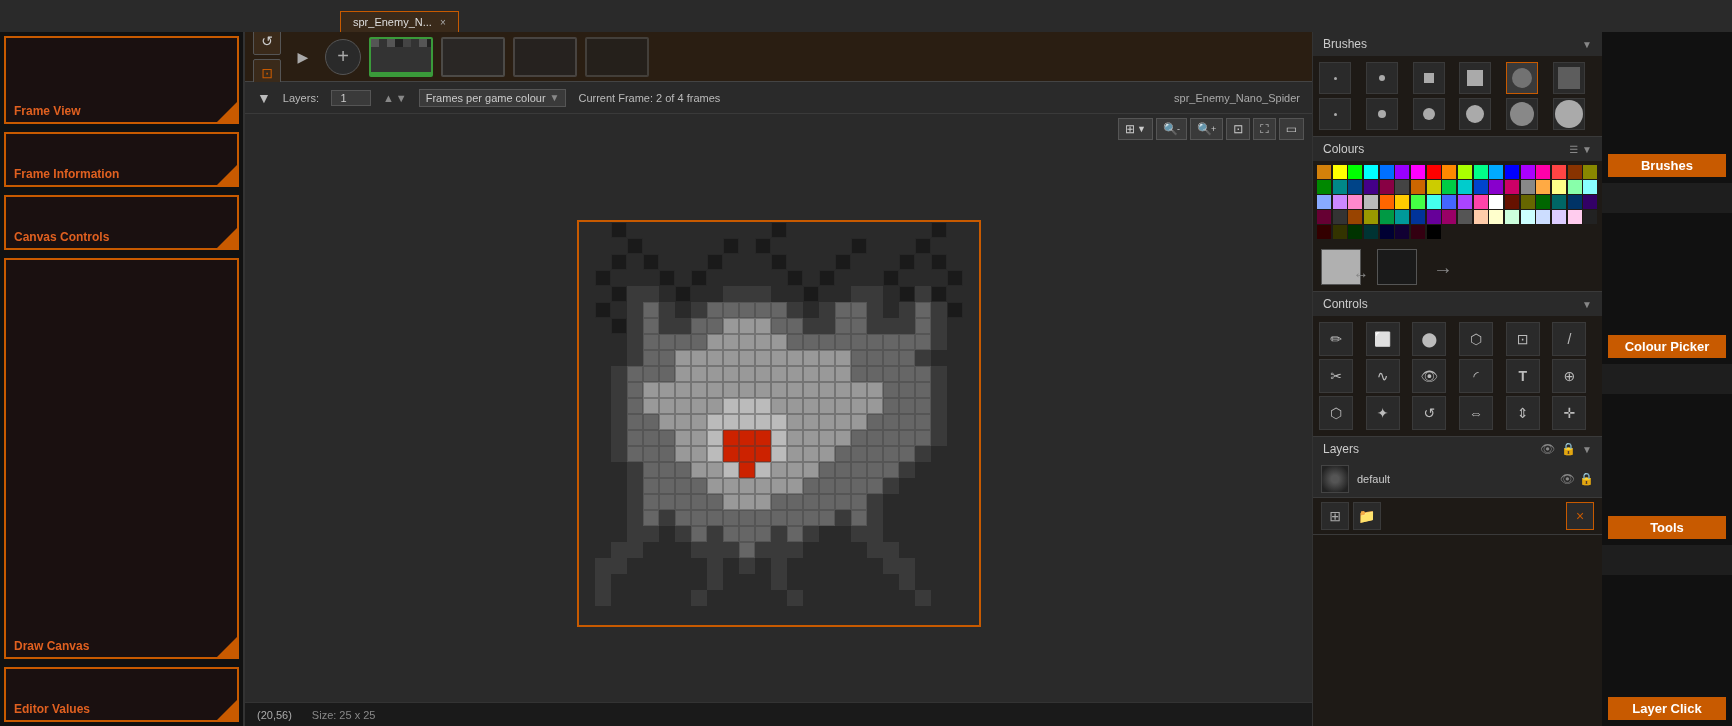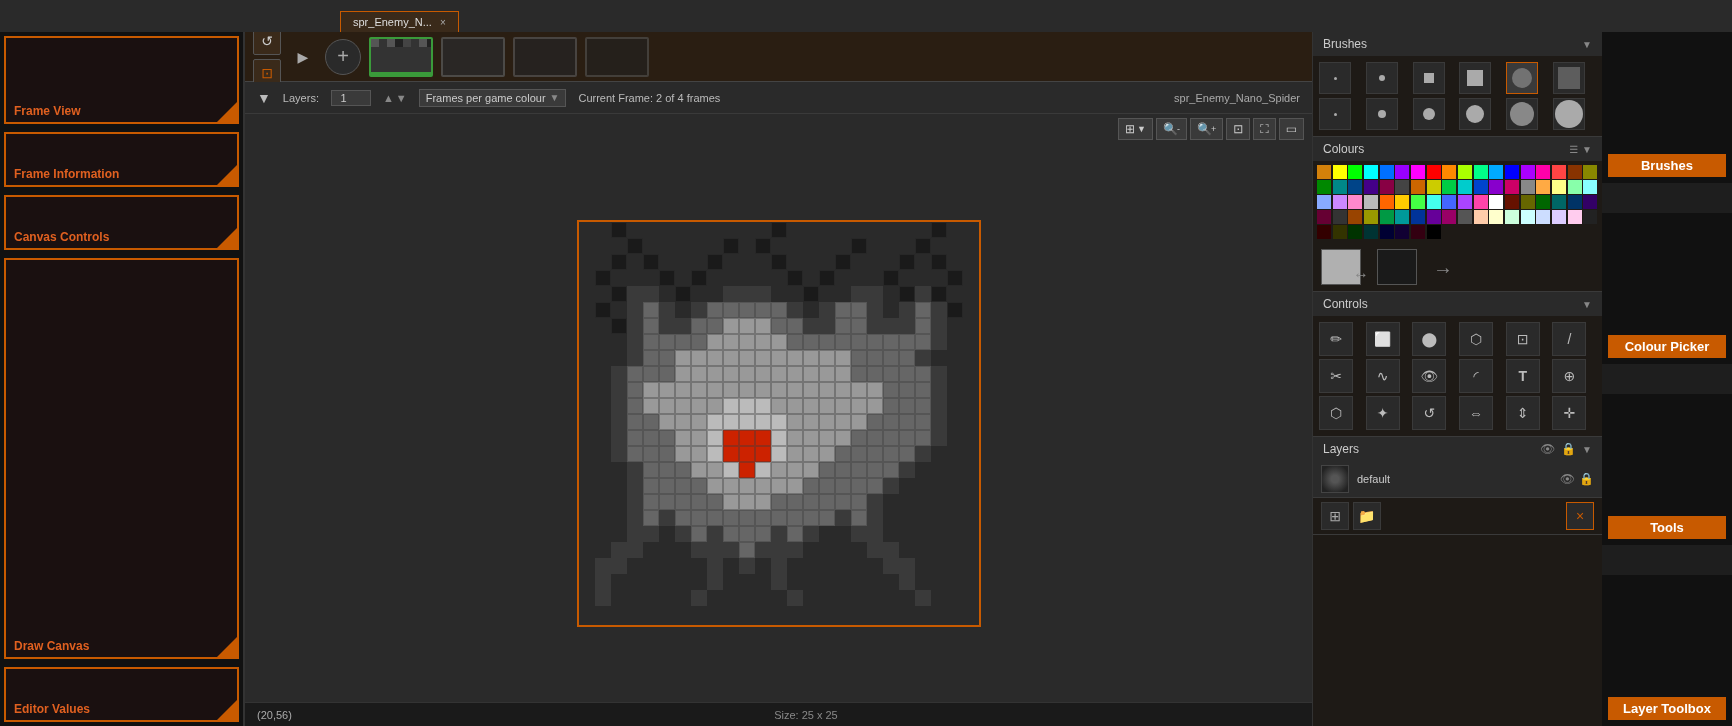--- a/index.html
+++ b/index.html
@@ -1227,21 +1227,21 @@
                 <div style="width: 16px; height: 16px; background: transparent; border: none;"></div>
                 <div style="width: 16px; height: 16px; background: transparent; border: none;"></div>
                 <div style="width: 16px; height: 16px; background: transparent; border: none;"></div>
               </div></div>
         </div>
       </div>
     </div>
 
     <div class="status-bar">
       <span class="status-coords">(20,56)</span>
-      <span style="flex:1;text-align:center;">Size: 25 x 25</span>
+      <span style="flex:1;">Size: 25 x 25</span>
     </div>
 
   </div>
 
   <div class="right-panel">
 
     <div class="panel-section">
       <div class="panel-header">
         <span class="panel-header-title">Brushes</span>
         <span class="chevron">▼</span>
@@ -1461,17 +1461,17 @@
     <div style="height:30px;background:#1e1e1e;"></div>
     <div class="far-right-section">
       <div class="far-right-label">Colour Picker</div>
     </div>
     <div style="height:30px;background:#1e1e1e;"></div>
     <div class="far-right-section">
       <div class="far-right-label">Tools</div>
     </div>
     <div style="height:30px;background:#1e1e1e;"></div>
     <div class="far-right-section">
-      <div class="far-right-label">Layer Toolbox</div>
+      <div class="far-right-label">Layer Click</div>
     </div>
   </div>
 
 </div>
 
 </body></html>

